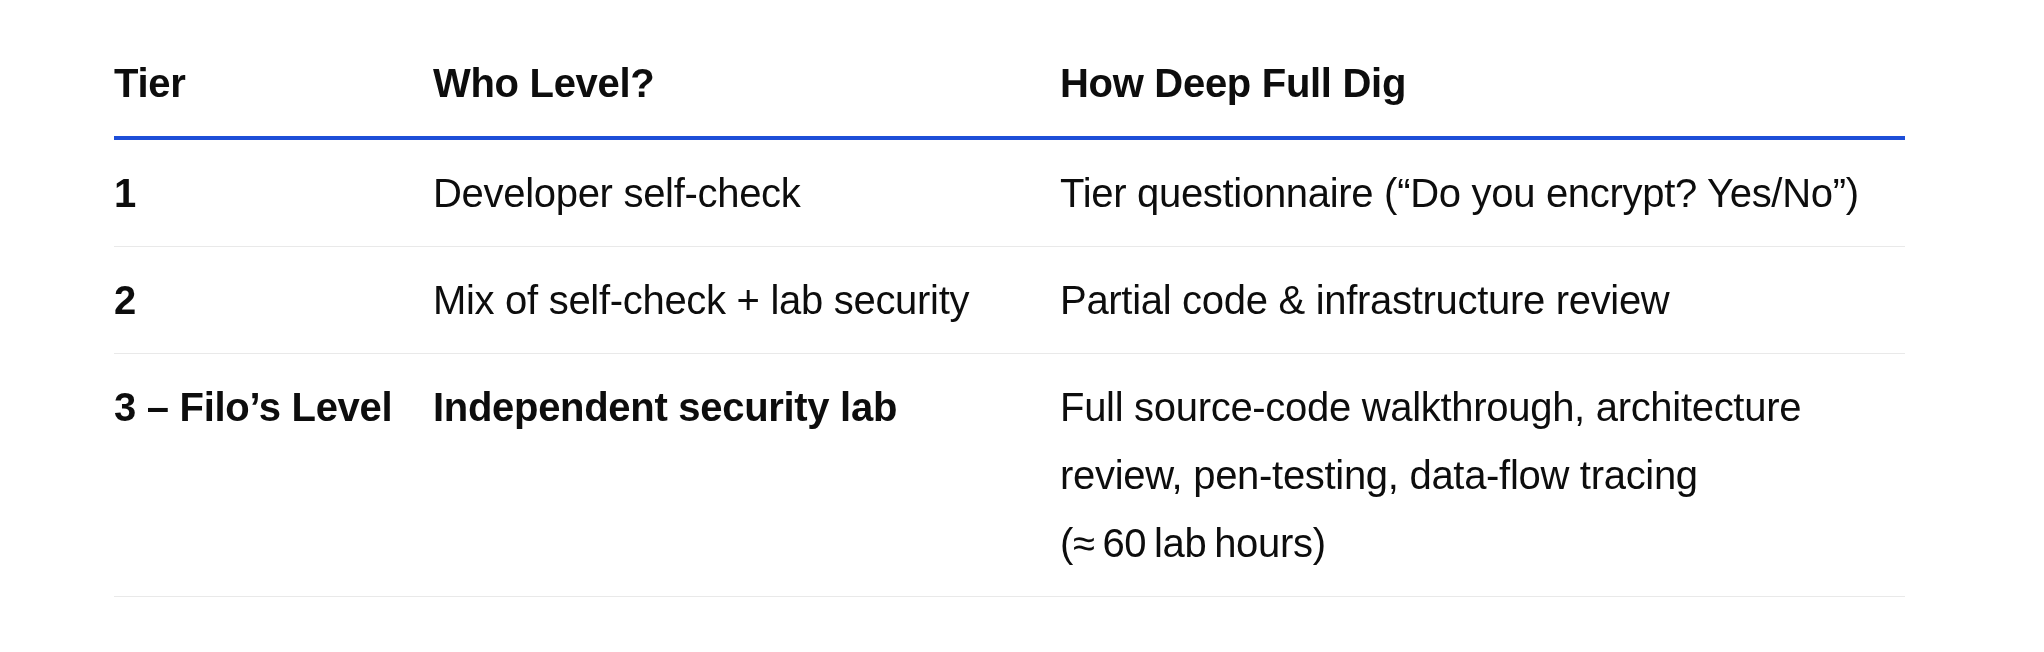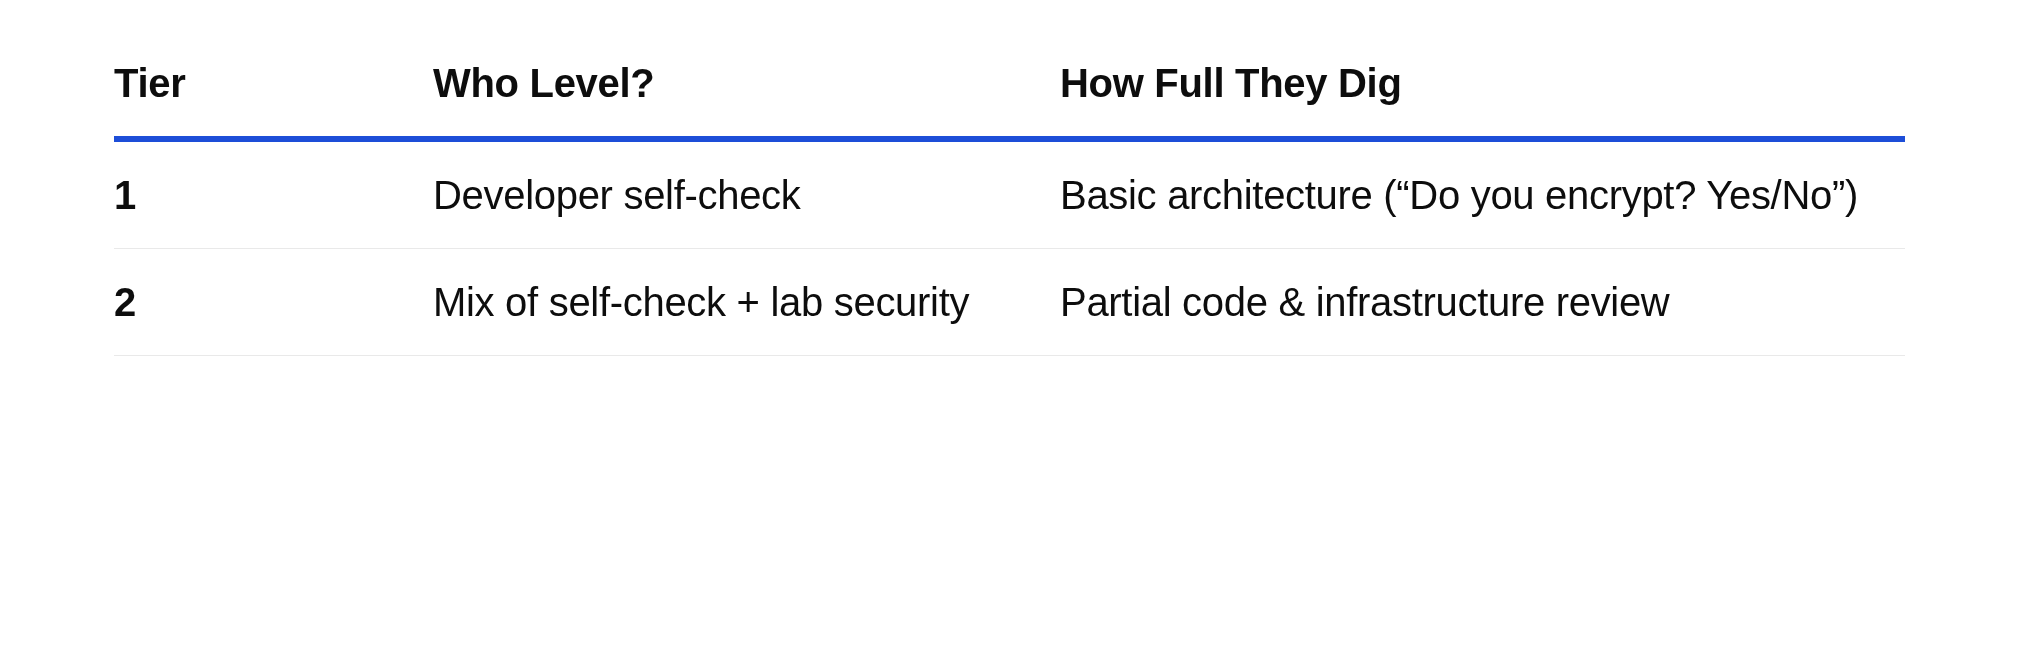--- a/index.html
+++ b/index.html
@@ -30,21 +30,21 @@
     color: #0d0d0d;
   }
   col.c1 { width: 319px; }
   col.c2 { width: 627px; }
   col.c3 { width: 845px; }
   th {
     font-weight: 700;
     text-align: left;
     vertical-align: top;
     padding: 19px 0;
-    border-bottom: 6px solid #1d4ed8;
+    border-bottom: 4px solid #1d4ed8;
   }
   td {
     text-align: left;
     vertical-align: top;
     padding: 19px 0;
     border-bottom: 1px solid #e9e9e9;
   }
   .b { font-weight: 700; }
 </style>
 </head>
@@ -54,29 +54,34 @@
   <table class="audit-table">
     <colgroup>
       <col class="c1">
       <col class="c2">
       <col class="c3">
     </colgroup>
     <thead>
       <tr>
         <th>Tier</th>
         <th>Who Level?</th>
-        <th>How Full They Dig</th>
+        <th>How Deep Full Dig</th>
       </tr>
     </thead>
     <tbody>
       <tr>
         <td class="b">1</td>
         <td>Developer self-check</td>
-        <td>Basic architecture (“Do you encrypt? Yes/No”)</td>
+        <td>Tier questionnaire (“Do you encrypt? Yes/No”)</td>
       </tr>
       <tr>
         <td class="b">2</td>
         <td>Mix of self-check + lab security</td>
         <td>Partial code &amp; infrastructure review</td>
       </tr>
+      <tr>
+        <td class="b">3 – Filo’s Level</td>
+        <td class="b">Independent security lab</td>
+        <td>Full source-code walkthrough, architecture review, pen-testing, data-flow tracing (≈ 60 lab hours)</td>
+      </tr>
     </tbody>
   </table>
 </div>
 
 </body></html>

